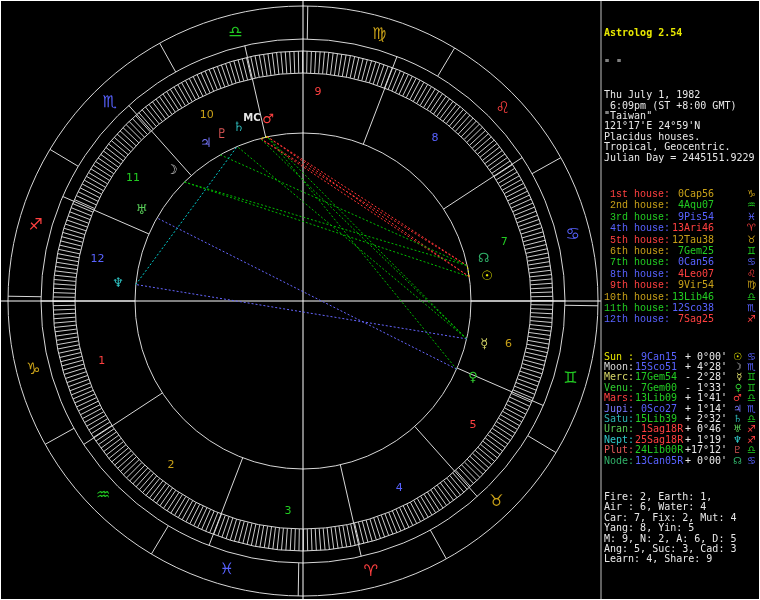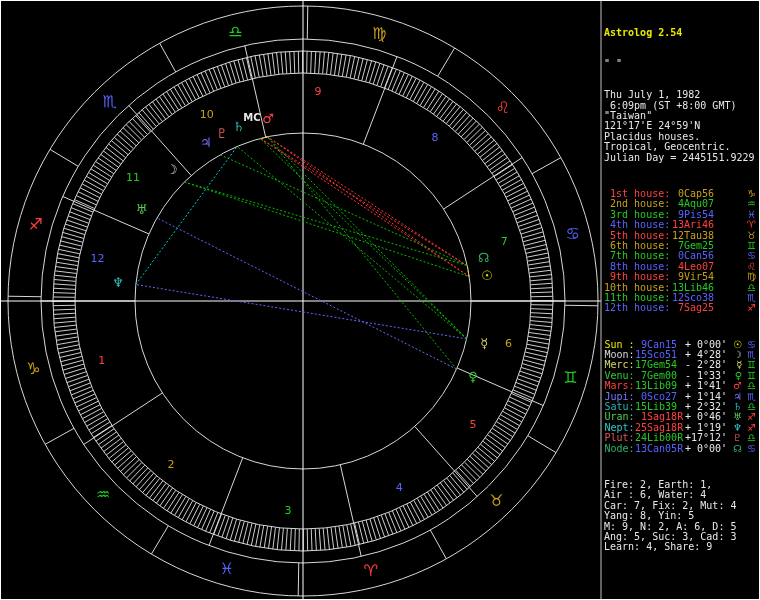--- a/index.html
+++ b/index.html
@@ -9,23 +9,23 @@
     font-family:"DejaVu Sans Mono",monospace;
   }
   svg#wheel{position:absolute;left:0;top:0;}
   .panel{
     position:absolute;left:603px;top:6px;width:154px;
     font-size:10px;line-height:10.4px;color:#e8e8e8;white-space:pre;
   }
   .title{color:#e8e800;font-weight:bold;}
   .sec{margin-top:5px;}
   .row{display:flex;align-items:baseline;}
-  .hlab{width:66px;display:inline-block;}
+  .hlab{width:66px;display:inline-block;font-family:Liberation Mono, monospace;}
   .hval{width:44px;display:inline-block;margin-left:2px;}
-  .pname{width:31px;display:inline-block;text-align:center;}
+  .pname{width:31px;display:inline-block;}
   .ppos{width:50px;display:inline-block;}
   .plat{width:45px;display:inline-block;color:#e8e8e8;}
   .glyphs{margin-left:auto;font-family:"DejaVu Sans",sans-serif;font-size:10px;letter-spacing:2px;}
   .g2{font-family:"DejaVu Sans",sans-serif;font-size:10px;margin-left:3px;}
 </style>
 </head>
 <body>
 
 <div class="screen">
   <svg id="wheel" width="760" height="600" viewBox="0 0 760 600">

